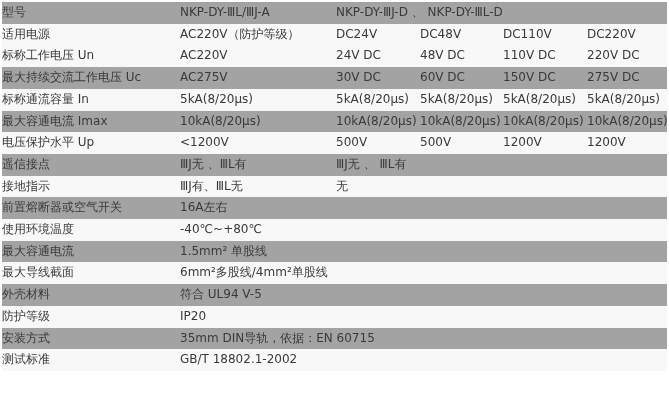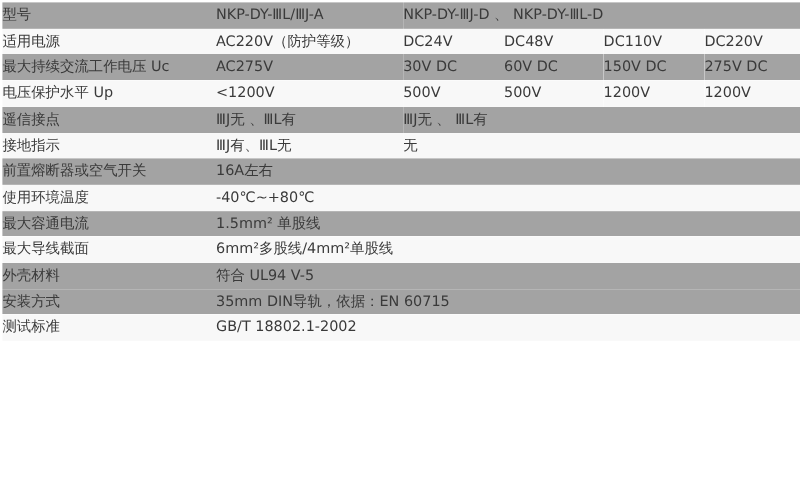--- a/index.html
+++ b/index.html
@@ -52,27 +52,51 @@
       <td class="val ctr" colspan="4">NKP-DY-ⅢJ-D 、 NKP-DY-ⅢL-D</td>
     </tr>
     <tr class="w">
       <td class="lbl">适用电源</td>
       <td class="val">AC220V（防护等级）</td>
       <td class="val">DC24V</td>
       <td class="val">DC48V</td>
       <td class="val">DC110V</td>
       <td class="val">DC220V</td>
     </tr>
+    <tr class="w">
+      <td class="lbl">标称工作电压 Un</td>
+      <td class="val">AC220V</td>
+      <td class="val">24V DC</td>
+      <td class="val">48V DC</td>
+      <td class="val">110V DC</td>
+      <td class="val">220V DC</td>
+    </tr>
     <tr class="g">
       <td class="lbl">最大持续交流工作电压 Uc</td>
       <td class="val">AC275V</td>
       <td class="val">30V DC</td>
       <td class="val">60V DC</td>
       <td class="val">150V DC</td>
       <td class="val">275V DC</td>
+    </tr>
+    <tr class="w">
+      <td class="lbl">标称通流容量 In</td>
+      <td class="val">5kA(8/20μs)</td>
+      <td class="val">5kA(8/20μs)</td>
+      <td class="val">5kA(8/20μs)</td>
+      <td class="val">5kA(8/20μs)</td>
+      <td class="val">5kA(8/20μs)</td>
+    </tr>
+    <tr class="g">
+      <td class="lbl">最大容通电流 Imax</td>
+      <td class="val">10kA(8/20μs)</td>
+      <td class="val">10kA(8/20μs)</td>
+      <td class="val">10kA(8/20μs)</td>
+      <td class="val">10kA(8/20μs)</td>
+      <td class="val">10kA(8/20μs)</td>
     </tr>
     <tr class="w">
       <td class="lbl">电压保护水平 Up</td>
       <td class="val">&lt;1200V</td>
       <td class="val">500V</td>
       <td class="val">500V</td>
       <td class="val">1200V</td>
       <td class="val">1200V</td>
     </tr>
     <tr class="g">
@@ -98,20 +122,24 @@
       <td class="val" colspan="5">1.5mm² 单股线</td>
     </tr>
     <tr class="w">
       <td class="lbl">最大导线截面</td>
       <td class="val" colspan="5">6mm²多股线/4mm²单股线</td>
     </tr>
     <tr class="g">
       <td class="lbl">外壳材料</td>
       <td class="val" colspan="5">符合 UL94 V-5</td>
     </tr>
+    <tr class="w">
+      <td class="lbl">防护等级</td>
+      <td class="val" colspan="5">IP20</td>
+    </tr>
     <tr class="g">
       <td class="lbl">安装方式</td>
       <td class="val" colspan="5">35mm DIN导轨，依据：EN 60715</td>
     </tr>
     <tr class="w">
       <td class="lbl">测试标准</td>
       <td class="val" colspan="5">GB/T 18802.1-2002</td>
     </tr>
   </tbody>
 </table>

